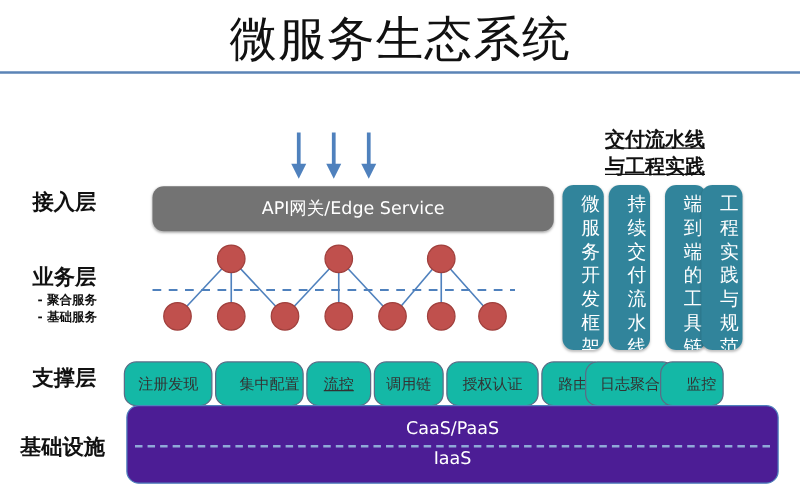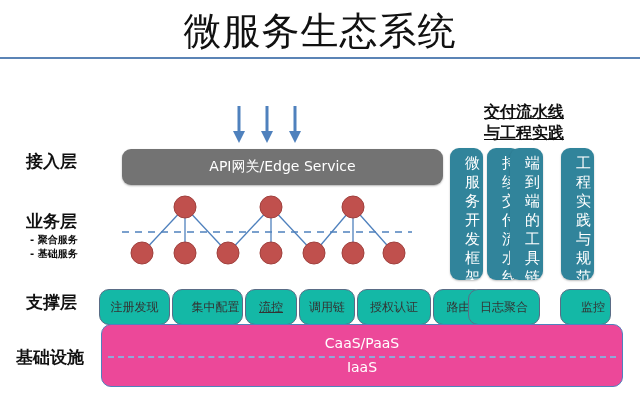--- a/index.html
+++ b/index.html
@@ -18,21 +18,21 @@
                     font-size:16px; font-weight:bold; line-height:21px; color:#111;text-decoration:underline; }
   .vbox { top:148px; width:33px; height:132px; background:#31849b; border-radius:9px;
           color:#fff; font-size:15px; line-height:19px; text-align:center;
           overflow:hidden; box-sizing:border-box; padding-top:6px;
           writing-mode:horizontal-tb; box-shadow:0 1px 2px rgba(0,0,0,.25);padding-left:12px; }
   .vbox span { display:block; width:1em; margin:0 auto; word-break:break-all; }
   .pill { top:289px; height:36px; background:#14b8a6; border:1.5px solid #5a6c86;
           border-radius:10px; box-sizing:border-box; color:#333; font-size:12px;
           display:flex; align-items:center; justify-content:center;
           font-family:"DejaVu Serif", serif; }
-  #infra { left:101px; top:324px; width:522px; height:63px; background:#ec4899;
+  #infra { left:101px; top:324px; width:522px; height:63px; background:#4c1d95;
            border:1.5px solid #4f81bd; border-radius:10px; box-sizing:border-box; }
   #infra-top, #infra-bottom { left:0; width:100%; text-align:center; color:#fff; font-size:14px; }
   #infra-top { top:10px; } #infra-bottom { top:34px; }
   #infra-dash { left:6px; right:6px; top:31px; border-top:2px dashed #8fa9d8; }
   svg { position:absolute; left:0; top:0; }
 </style>
 </head>
 <body>
 
 <div id="title" class="abs">微服务生态系统</div>
@@ -79,33 +79,33 @@
 <div id="devops-heading" class="abs">
   <div>交付流水线</div>
   <div>与工程实践</div>
 </div>
 <div class="abs vbox" style="left:450px;">
     <span>微服务开发框架</span>
   </div>
 <div class="abs vbox" style="left:487px;">
     <span>持续交付流水线</span>
   </div>
-<div class="abs vbox" style="left:510px;">
+<div class="abs vbox" style="left:532px;">
     <span>端到端的工具链</span>
   </div>
 <div class="abs vbox" style="left:561px;">
     <span>工程实践与规范</span>
   </div>
 
 <div class="abs pill" style="left:99px;width:71px;">注册发现</div>
 <div class="abs pill" style="left:172px;width:71px;padding-left:16px;">集中配置</div>
 <div class="abs pill" style="left:245px;width:52px;text-decoration:underline;">流控</div>
 <div class="abs pill" style="left:299px;width:56px;">调用链</div>
 <div class="abs pill" style="left:357px;width:74px;">授权认证</div>
 <div class="abs pill" style="left:433px;width:51px;">路由</div>
 <div class="abs pill" style="left:468px;width:72px;">日志聚合</div>
-<div class="abs pill" style="left:560px;width:51px;padding-left:15px;">监控</div>
+<div class="abs pill" style="left:528px;width:51px;padding-left:15px;">监控</div>
 
 <div id="infra" class="abs">
   <div id="infra-top" class="abs">CaaS/PaaS</div>
   <div id="infra-dash" class="abs"></div>
   <div id="infra-bottom" class="abs">IaaS</div>
 </div>
 
 </body></html>

